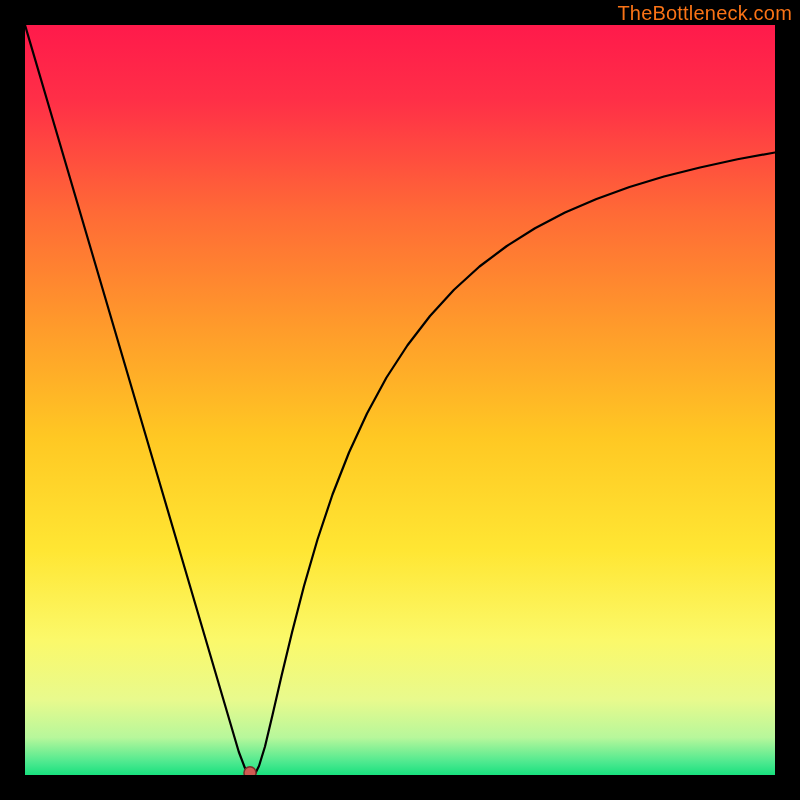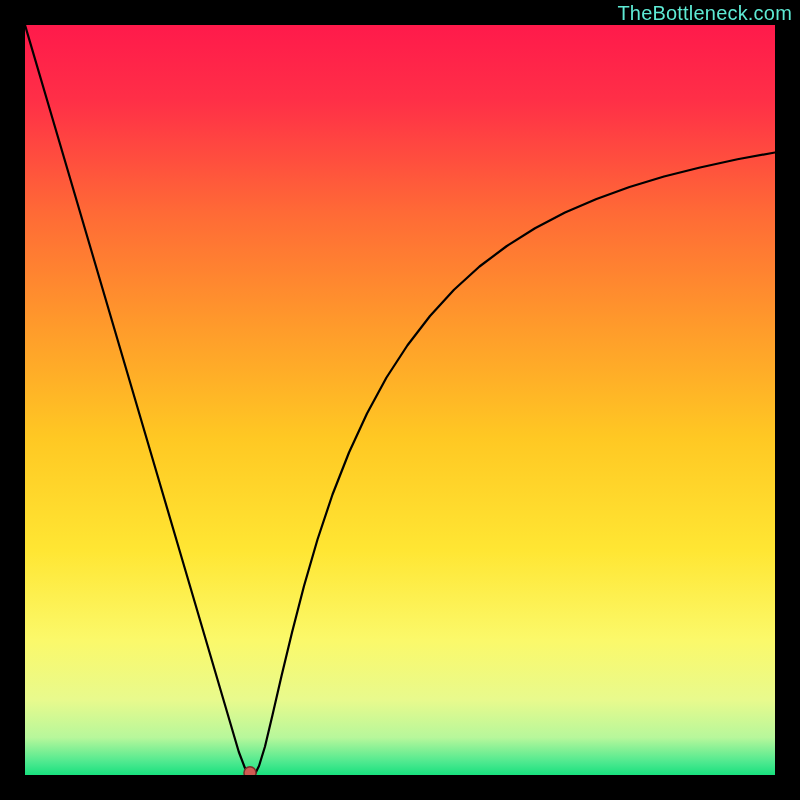--- a/index.html
+++ b/index.html
@@ -24,21 +24,21 @@
     left: 25px;
     top: 25px;
     width: 750px;
     height: 750px;
     overflow: hidden;
   }
   .watermark {
     position: absolute;
     top: 2px;
     right: 8px;
-    color: #5eead4;
+    color: #f97316;
     font-size: 20px;
     font-weight: 500;
     user-select: none;
     letter-spacing: 0.2px;
   }
   svg { display: block; }
 </style>
 </head>
 <body>
 

